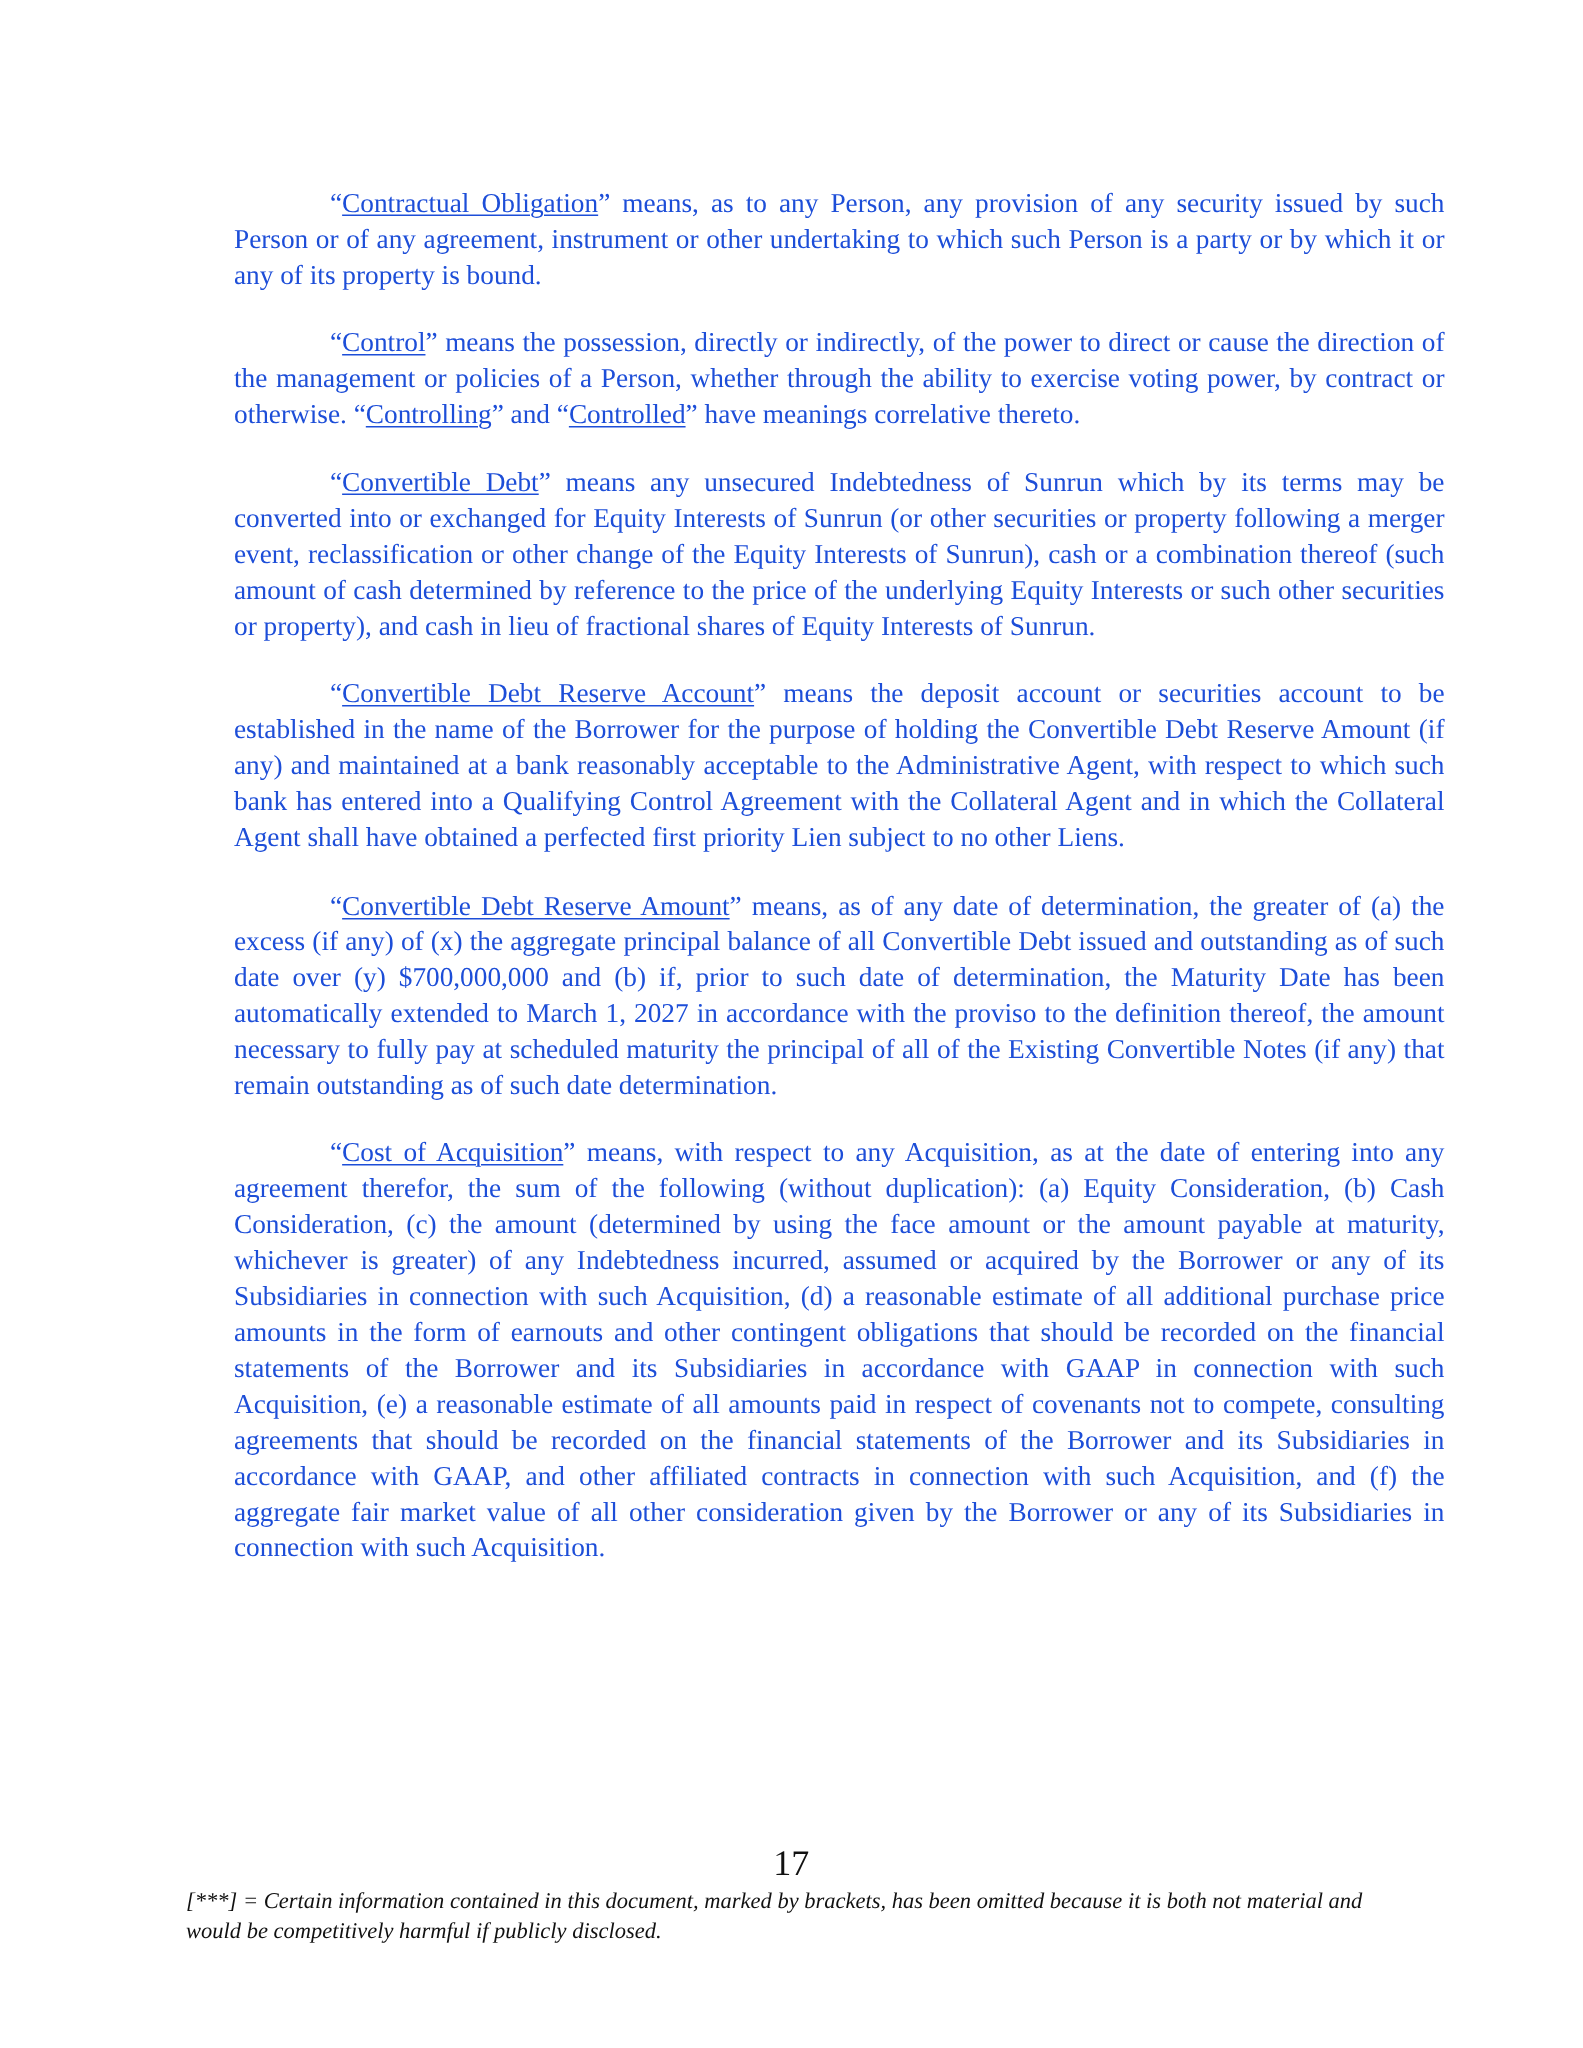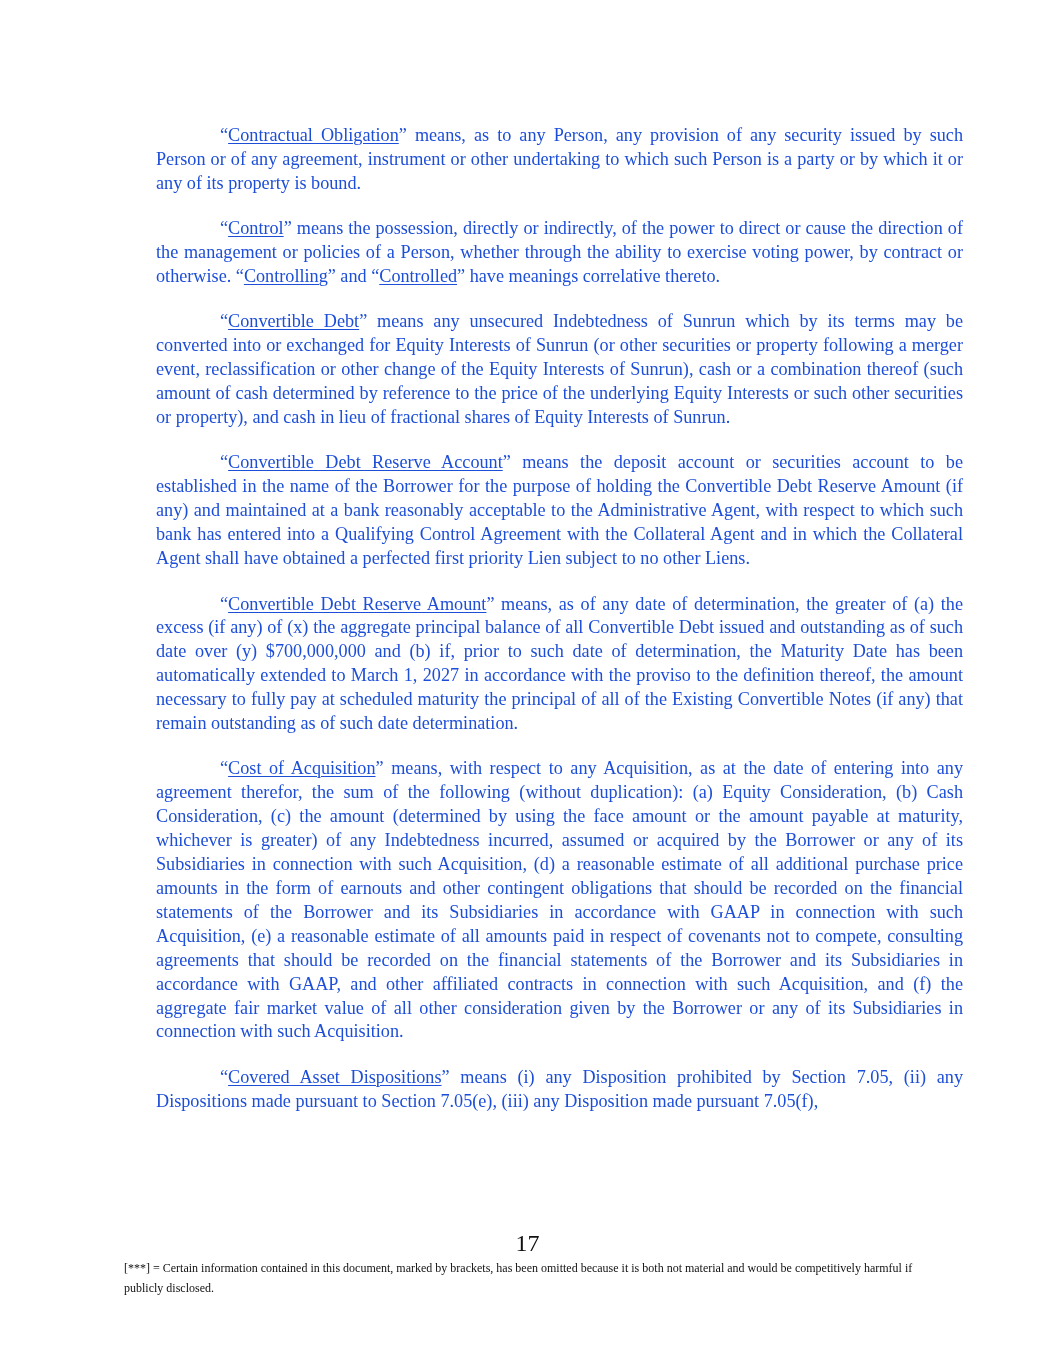--- a/index.html
+++ b/index.html
@@ -10,37 +10,36 @@
     color: #1d4ed8; text-align: justify; margin-left: 32px;
   }
   .para { margin: 0 0 21.5px 0; text-indent: 64px; }
   .term { text-decoration: underline; text-underline-offset: 2px; text-decoration-thickness: 1px; }
   .page-number {
     position: absolute; left: 0; width: 1055px; top: 1230px; text-align: center;
     font-family: "Liberation Serif", serif; font-size: 24px; color: #111111;
   }
   .footnote {
     position: absolute; left: 124px; top: 1259px; width: 810px;
-    font-family: "Liberation Serif", serif; font-size: 12px; line-height: 19.5px; color: #111111;
+    font-family: "Liberation Serif", serif; font-size: 15px; line-height: 19.5px; color: #111111; font-style: italic;
   }
 </style>
 </head>
 <body>
 
 <div class="page">
   <p class="para"><span>“</span><span class="term">Contractual Obligation</span><span>” means, as to any Person, any provision of any security issued by such Person or of any agreement, instrument or other undertaking to which such Person is a party or by which it or any of its property is bound.</span></p>
 
   <p class="para"><span>“</span><span class="term">Control</span><span>” means the possession, directly or indirectly, of the power to direct or cause the direction of the management or policies of a Person, whether through the ability to exercise voting power, by contract or otherwise.  “</span><span class="term">Controlling</span><span>” and “</span><span class="term">Controlled</span><span>” have meanings correlative thereto.</span></p>
 
   <p class="para"><span>“</span><span class="term">Convertible Debt</span><span>” means any unsecured Indebtedness of Sunrun which by its terms may be converted into or exchanged for Equity Interests of Sunrun (or other securities or property following a merger event, reclassification or other change of the Equity Interests of Sunrun), cash or a combination thereof (such amount of cash determined by reference to the price of the underlying Equity Interests or such other securities or property), and cash in lieu of fractional shares of Equity Interests of Sunrun.</span></p>
 
   <p class="para"><span>“</span><span class="term">Convertible Debt Reserve Account</span><span>” means the deposit account or securities account to be established in the name of the Borrower for the purpose of holding the Convertible Debt Reserve Amount (if any) and maintained at a bank reasonably acceptable to the Administrative Agent, with respect to which such bank has entered into a Qualifying Control Agreement with the Collateral Agent and in which the Collateral Agent shall have obtained a perfected first priority Lien subject to no other Liens.</span></p>
 
   <p class="para"><span>“</span><span class="term">Convertible Debt Reserve Amount</span><span>” means, as of any date of determination, the greater of (a) the excess (if any) of (x) the aggregate principal balance of all Convertible Debt issued and outstanding as of such date over (y) $700,000,000 and (b) if, prior to such date of determination, the Maturity Date has been automatically extended to March 1, 2027 in accordance with the proviso to the definition thereof, the amount necessary to fully pay at scheduled maturity the principal of all of the Existing Convertible Notes (if any) that remain outstanding as of such date determination.</span></p>
 
   <p class="para"><span>“</span><span class="term">Cost of Acquisition</span><span>” means, with respect to any Acquisition, as at the date of entering into any agreement therefor, the sum of the following (without duplication): (a)&nbsp;Equity Consideration, (b)&nbsp;Cash Consideration, (c) the amount (determined by using the face amount or the amount payable at maturity, whichever is greater) of any Indebtedness incurred, assumed or acquired by the Borrower or any of its Subsidiaries in connection with such Acquisition, (d)&nbsp;a reasonable estimate of all additional purchase price amounts in the form of earnouts and other contingent obligations that should be recorded on the financial statements of the Borrower and its Subsidiaries in accordance with GAAP in connection with such Acquisition, (e)&nbsp;a reasonable estimate of all amounts paid in respect of covenants not to compete, consulting agreements that should be recorded on the financial statements of the Borrower and its Subsidiaries in accordance with GAAP, and other affiliated contracts in connection with such Acquisition, and (f)&nbsp;the aggregate fair market value of all other consideration given by the Borrower or any of its Subsidiaries in connection with such Acquisition.</span></p>
 
-  <p class="para" style="margin-bottom:0"><span>“</span><span class="term">Covered Asset Dispositions</span><span>” means (i) any Disposition prohibited by Section 7.05, (ii) any Dispositions made pursuant to Section 7.05(e), (iii) any Disposition made pursuant 7.05(f),</span></p>
 </div>
 
 <div class="page-number">17</div>
 
 <div class="footnote">[***] = Certain information contained in this document, marked by brackets, has been omitted because it is both not material and would be competitively harmful if publicly disclosed.</div>
 
 </body></html>

